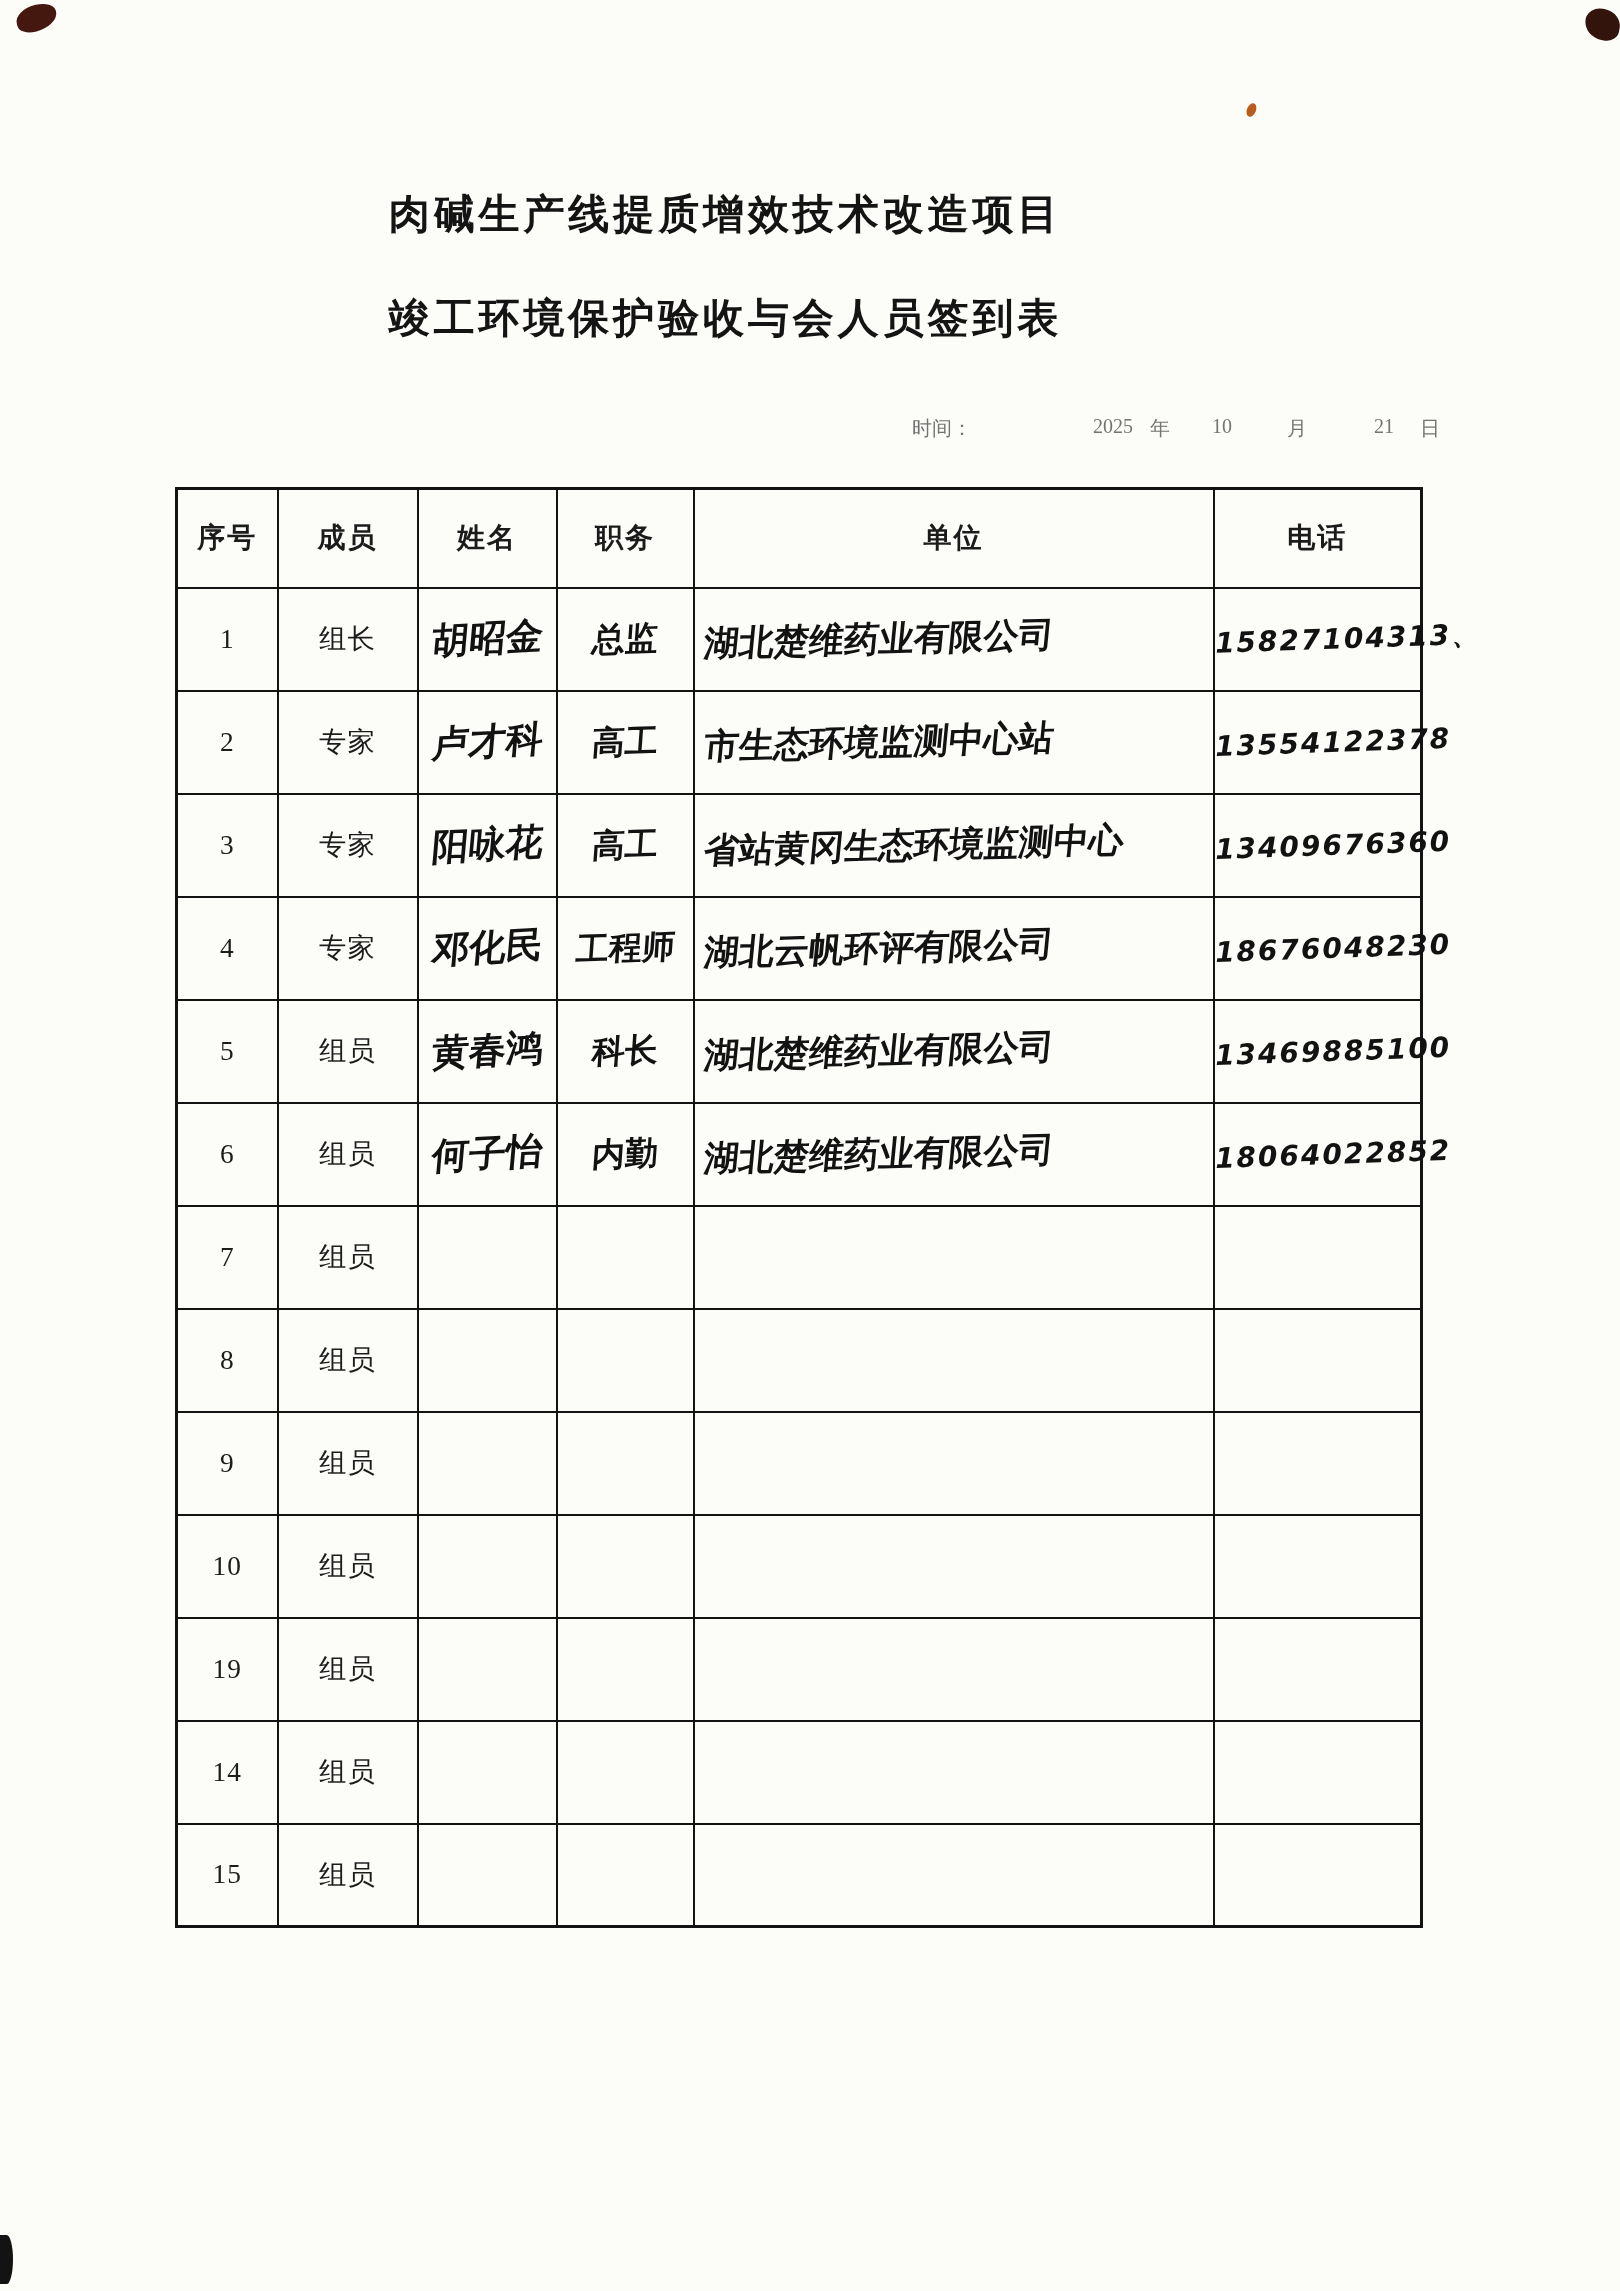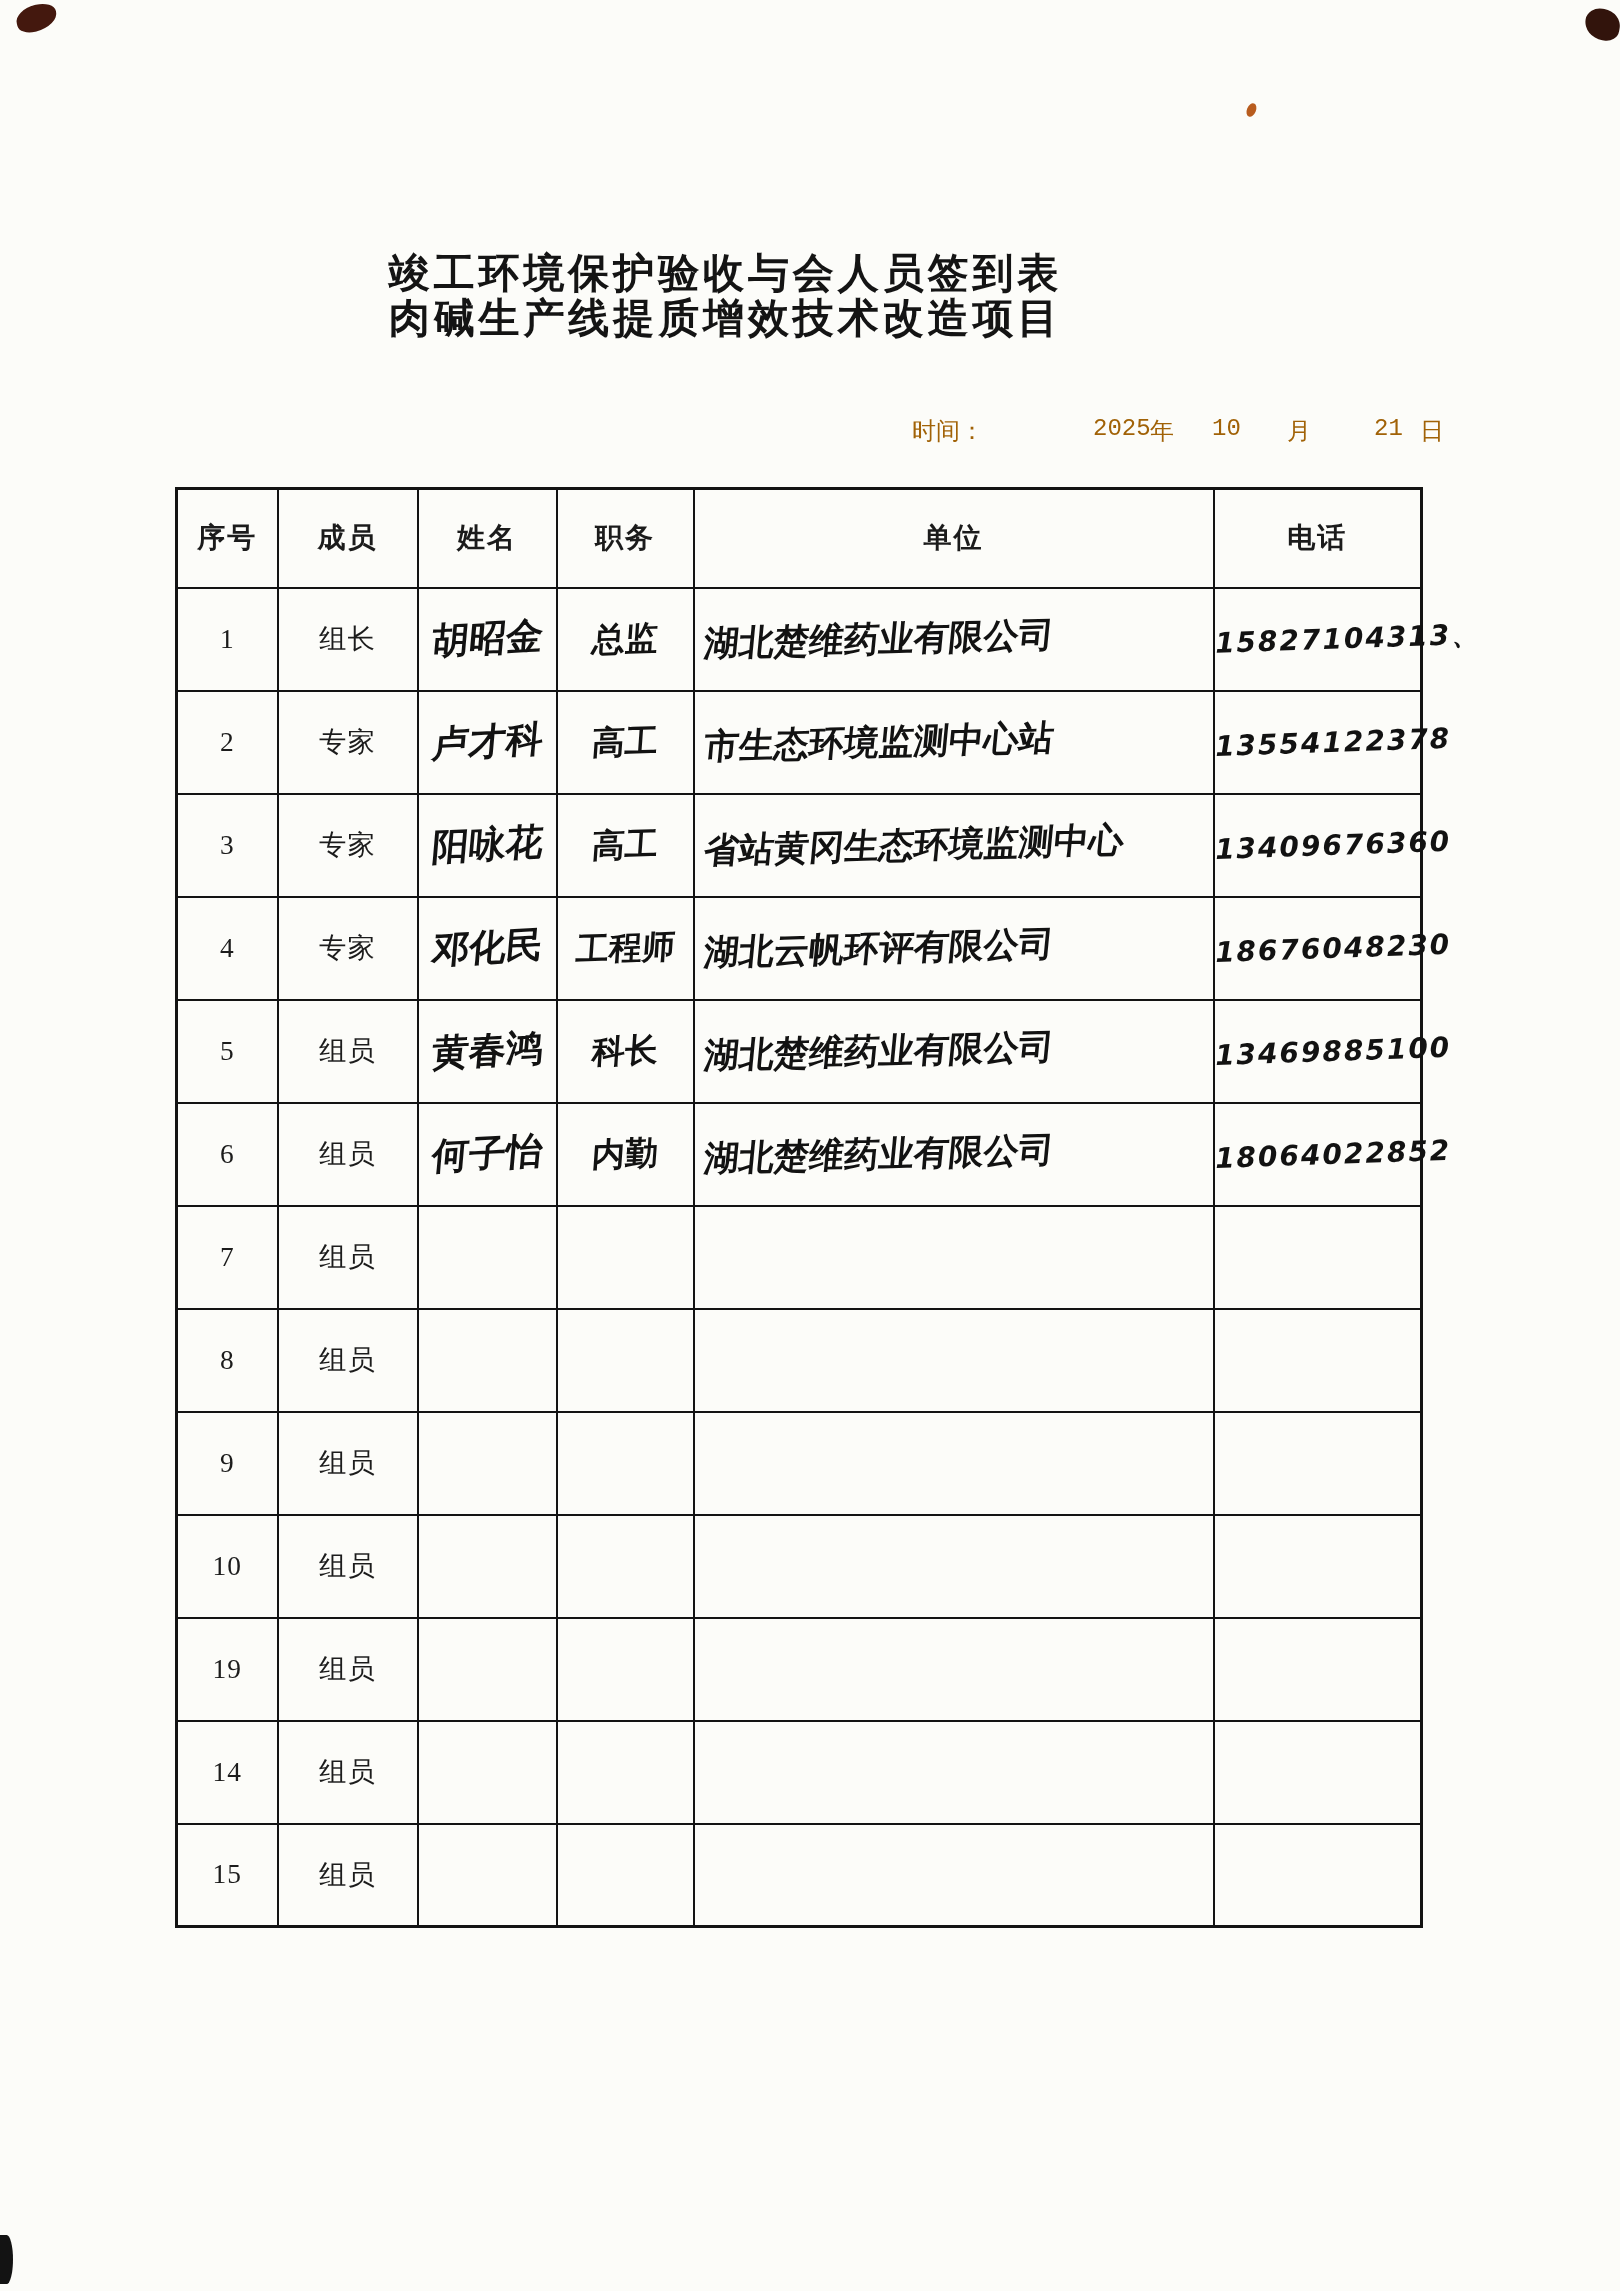--- a/index.html
+++ b/index.html
@@ -15,21 +15,21 @@
   
   .title-block{position:absolute;top:192px;left:0;width:1451px;text-align:center;}
   .doc-title{
     font-family:"Liberation Sans",sans-serif;
     font-weight:bold;font-size:41px;line-height:45px;
     letter-spacing:3.9px;color:#141414;
   }
   .doc-title.second{margin-top:59px;}
 
   
-  .date-line{position:absolute;top:415px;left:912px;width:549px;height:39px;font-size:24px;color:#a16207;font-family:Liberation Mono, monospace;}
+  .date-line{position:absolute;top:415px;left:912px;width:549px;height:39px;font-size:20px;color:#737373;}
   .date-line span{position:absolute;top:0;white-space:nowrap;}
   .dt-label{left:0;}
   .dt-year{left:145px;margin-left:36px;}
   .dt-year-suffix{left:238px;}
   .dt-month{left:300px;}
   .dt-month-suffix{left:375px;}
   .dt-day{left:462px;}
   .dt-day-suffix{left:508px;}
 
   
@@ -74,22 +74,22 @@
 <body>
 
 <div class="page">
 
   <div class="mark mark-tl"></div>
   <div class="mark mark-tr"></div>
   <div class="mark mark-orange"></div>
   <div class="mark mark-bl"></div>
 
   <div class="title-block">
+    <div class="doc-title">肉碱生产线提质增效技术改造项目</div>
     <div class="doc-title second">竣工环境保护验收与会人员签到表</div>
-    <div class="doc-title">肉碱生产线提质增效技术改造项目</div>
   </div>
 
   <div class="date-line">
     <span class="dt-label">时间：</span>
     <span class="dt-year">2025</span>
     <span class="dt-year-suffix">年</span>
     <span class="dt-month">10</span>
     <span class="dt-month-suffix">月</span>
     <span class="dt-day">21</span>
     <span class="dt-day-suffix">日</span>

